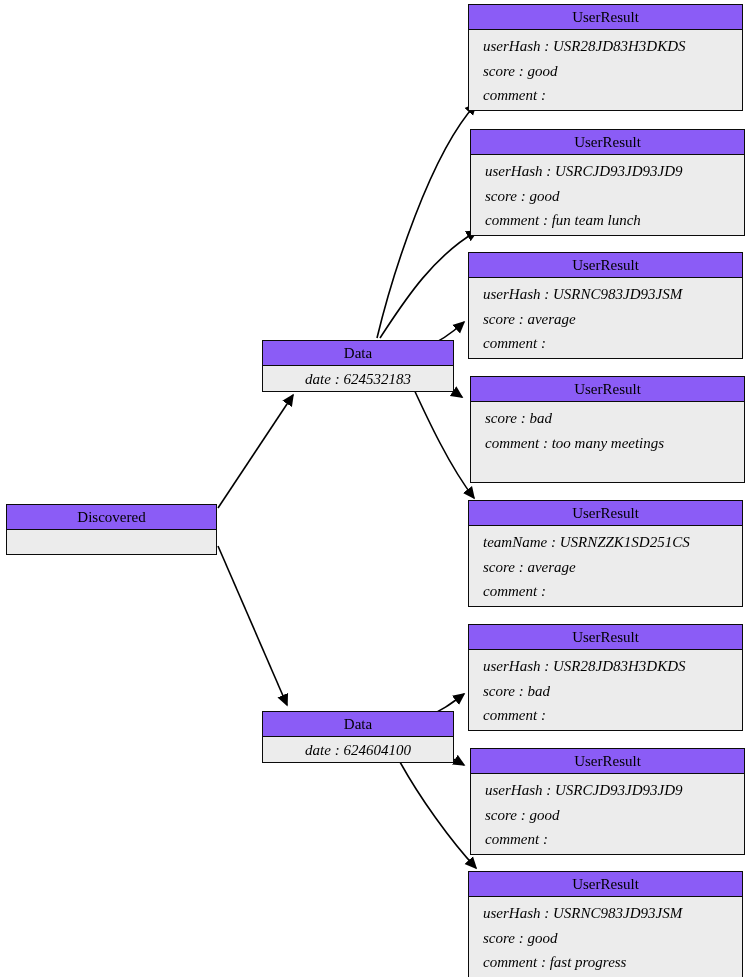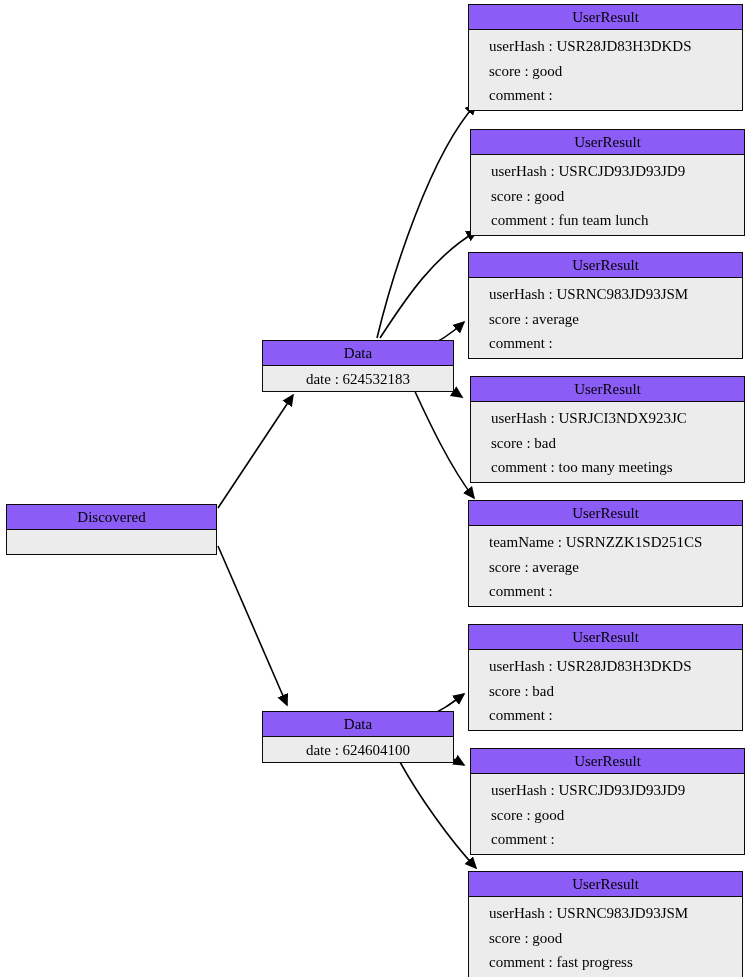--- a/index.html
+++ b/index.html
@@ -41,21 +41,22 @@
     text-align: center;
     font-size: 15px;
     line-height: 24px;
     height: 25px;
     color: #000000;
     white-space: nowrap;
   }
   .node-body {
     box-sizing: border-box;
     background: #ececec;
-    padding: 8px;
+    padding: 2px;
+    font-style: italic;
   }
   .node-row {
     font-size: 15px;
     line-height: 24.6px;
     height: 24.6px;
     color: #000000;
     white-space: nowrap;
     padding-left: 12px;
     overflow: hidden;
   }
@@ -121,21 +122,20 @@
     <div class="node-body">
       <div class="node-row">userHash : USRNC983JD93JSM</div>
       <div class="node-row">score : average</div>
       <div class="node-row">comment :</div>
     </div>
   </div>
 
   <div class="node n-userresult" style="left:470px; top:376px;">
     <div class="node-header">UserResult</div>
     <div class="node-body">
-      <div class="node-row">userHash : USRJCI3NDX923JC</div>
       <div class="node-row">score : bad</div>
       <div class="node-row">comment : too many meetings</div>
     </div>
   </div>
 
   <div class="node n-userresult" style="left:468px; top:500px;">
     <div class="node-header">UserResult</div>
     <div class="node-body">
       <div class="node-row">teamName : USRNZZK1SD251CS</div>
       <div class="node-row">score : average</div>

